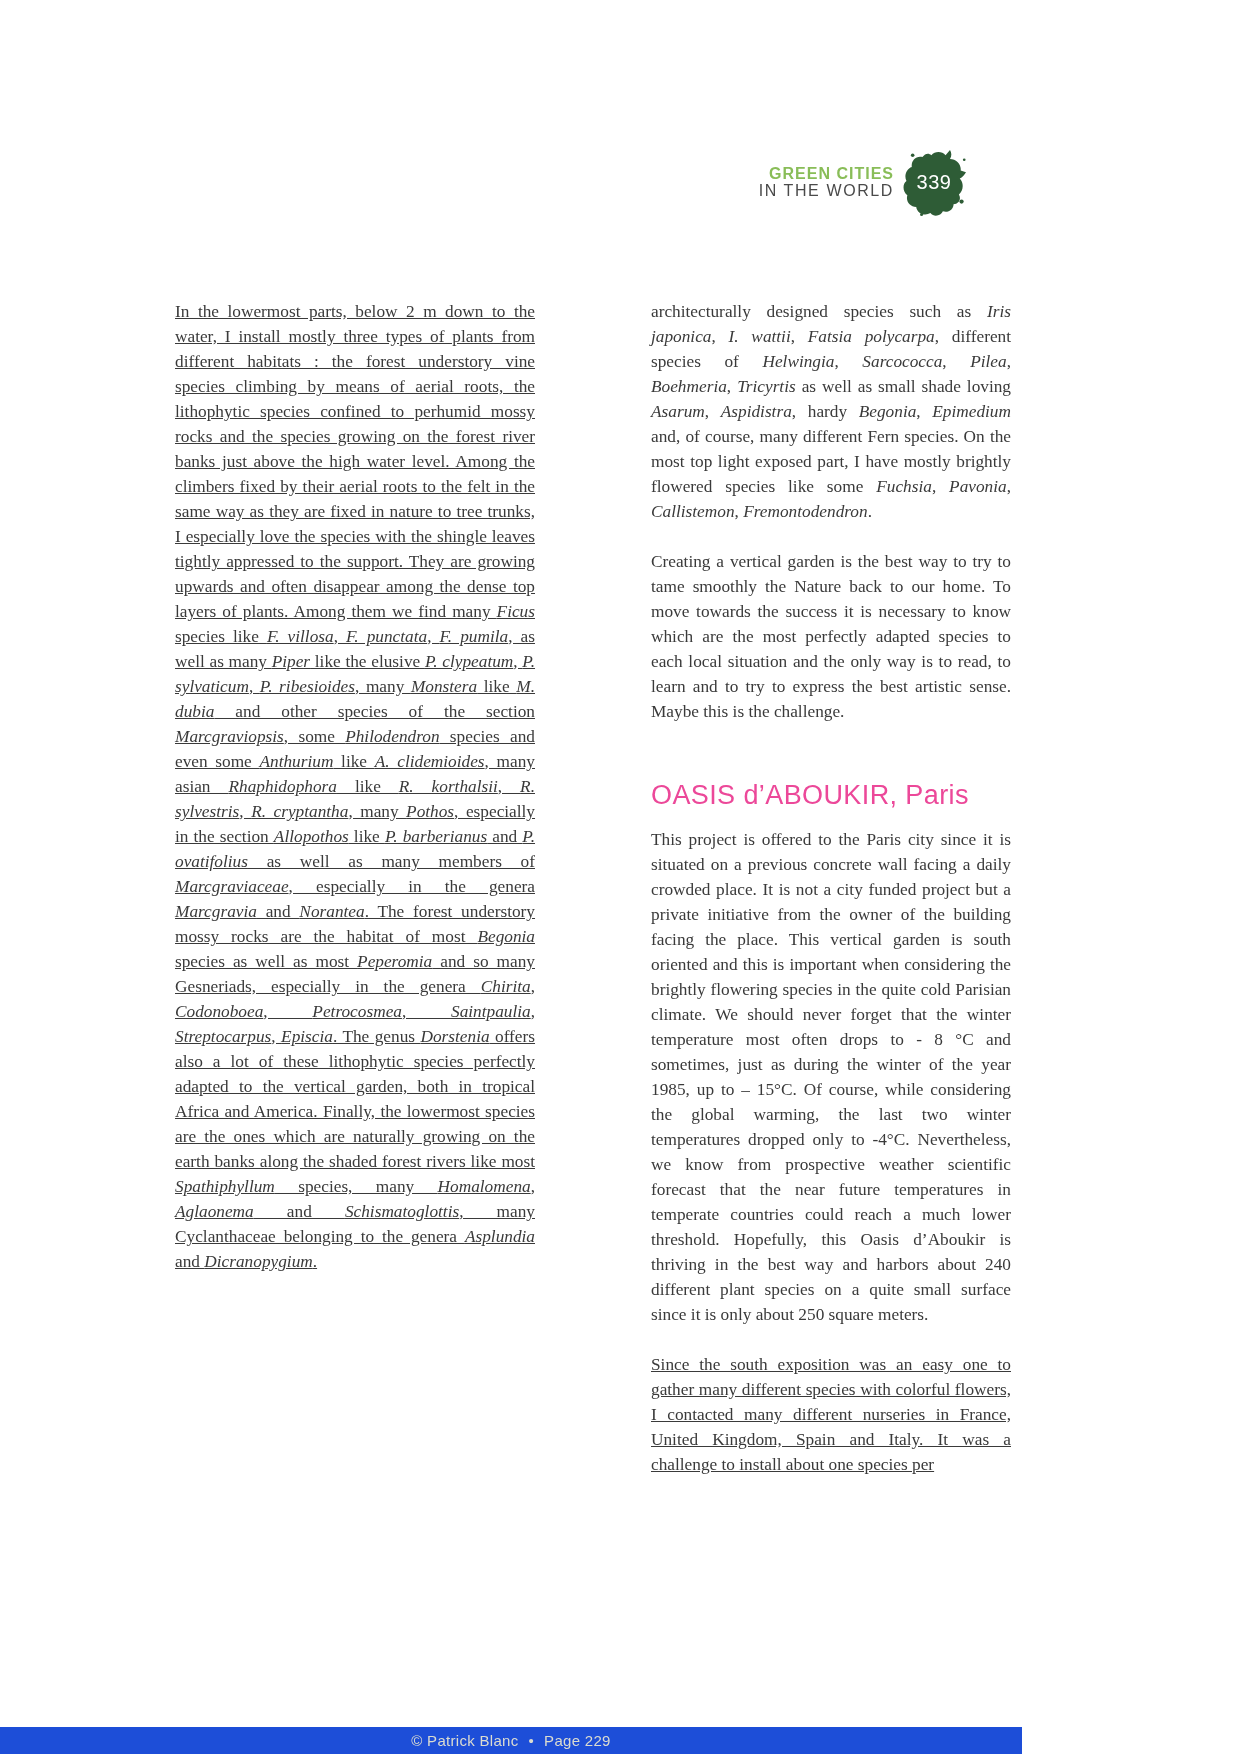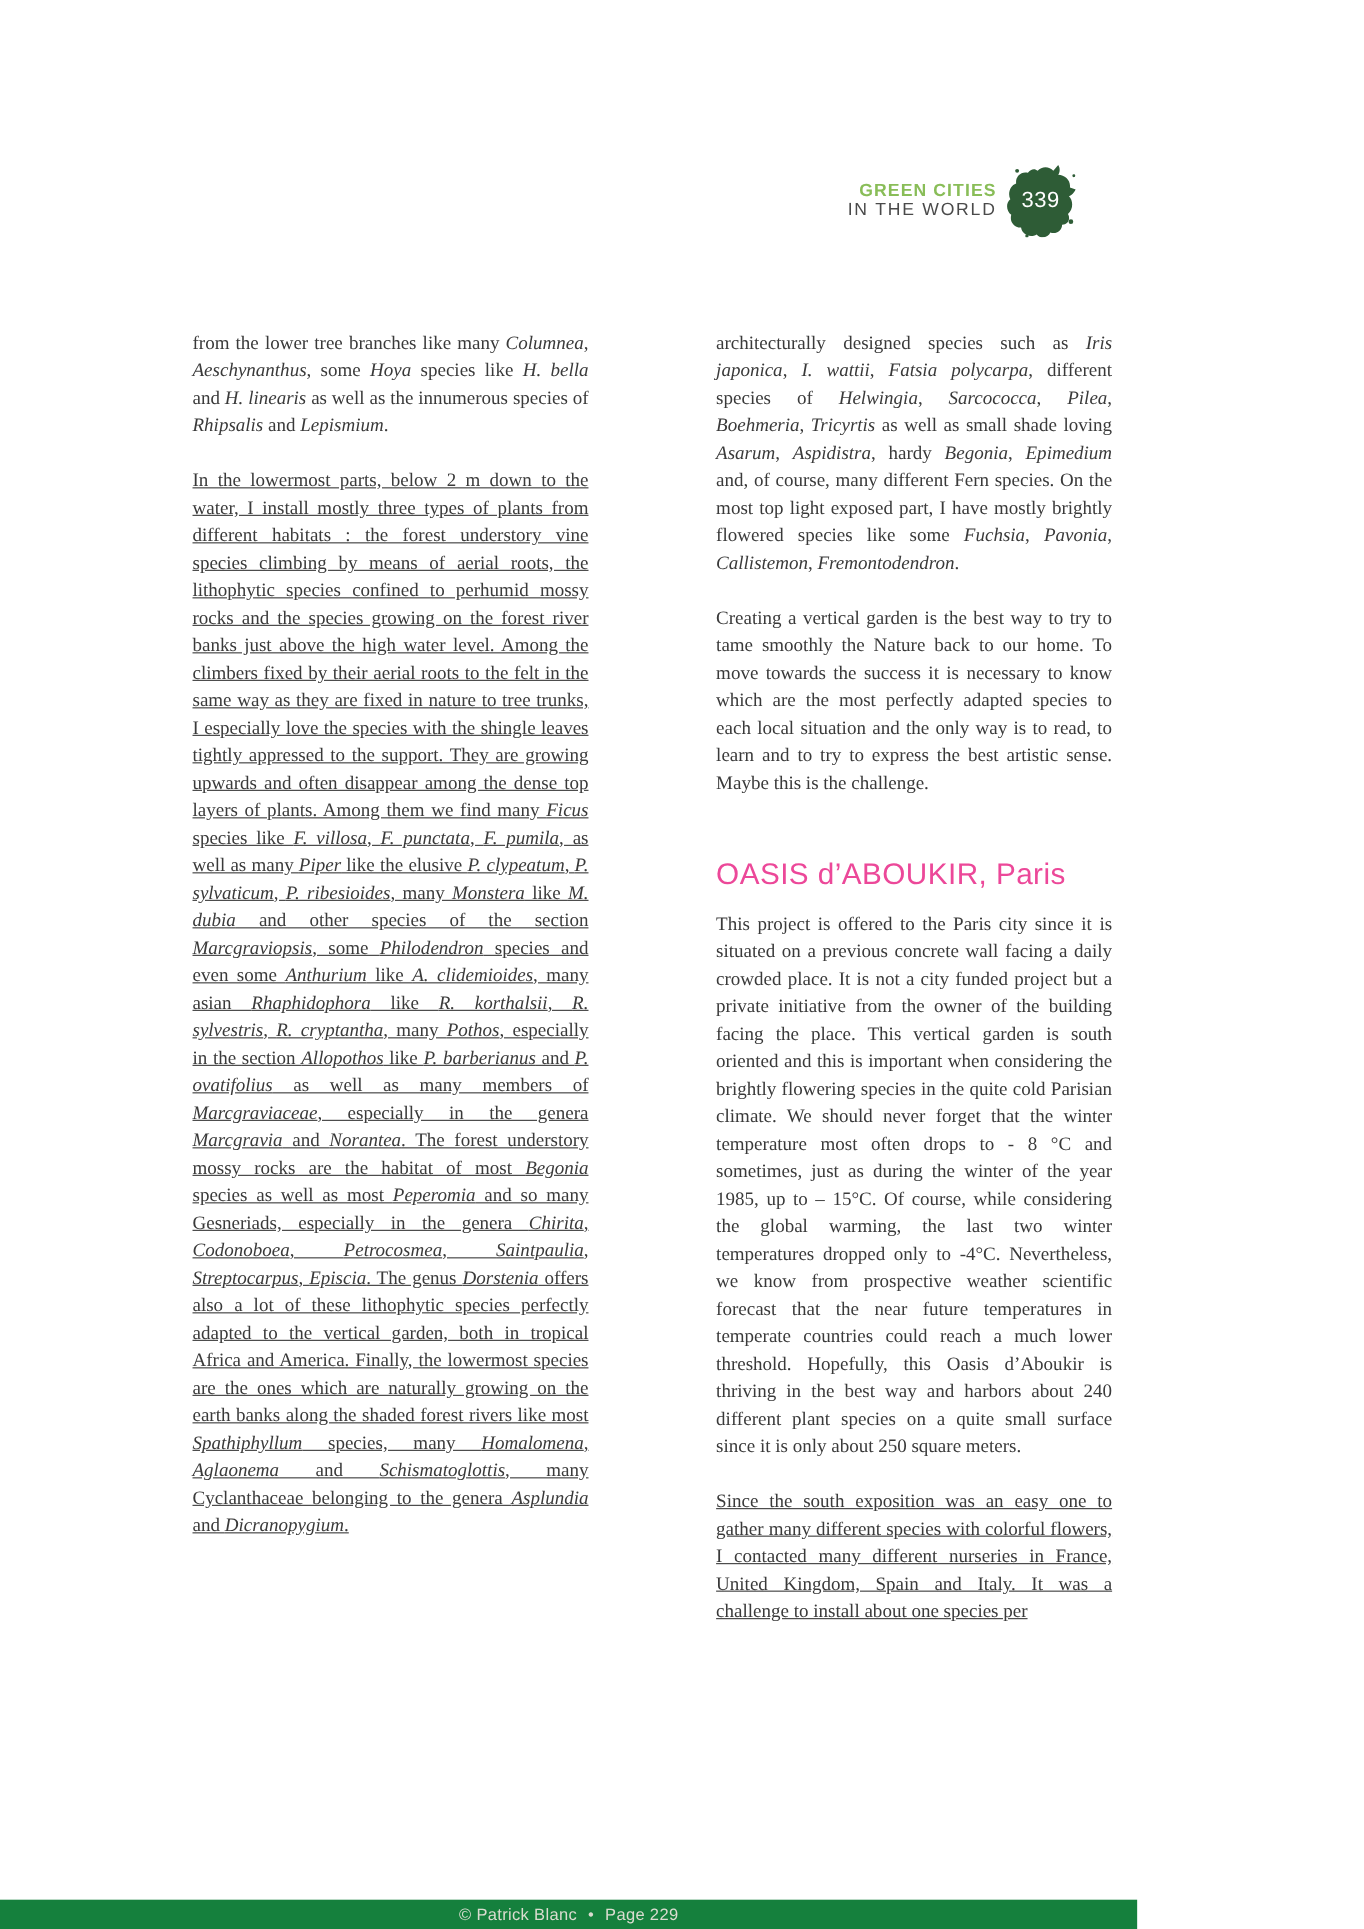--- a/index.html
+++ b/index.html
@@ -3,21 +3,20 @@
 <meta charset="utf-8">
 <style>
   html, body { margin: 0; padding: 0; background: #ffffff; }
   .page {
     position: relative;
     width: 1022px;
     height: 1754px;
     background: #ffffff;
     overflow: hidden;
     font-family: "Liberation Serif", serif;
-    padding-left: 12px;
   }
 
   
   .masthead {
     position: absolute;
     top: 148px;
     right: 56px;
     display: flex;
     align-items: center;
     gap: 8px;
@@ -78,21 +77,21 @@
     text-align: left;
   }
 
   
   .pagefoot {
     position: absolute;
     left: 0;
     bottom: 0;
     width: 100%;
     height: 27px;
-    background: #15803d;
+    background: #1d4ed8;
     display: flex;
     align-items: center;
     justify-content: center;
     gap: 10px;
     font-family: "Liberation Sans", sans-serif;
     font-size: 15px;
     color: #dbdcd0;
     letter-spacing: 0.3px;
   }
 </style>
@@ -115,21 +114,20 @@
           <circle cx="22" cy="74.5" r="1.7"></circle>
           <circle cx="70" cy="13" r="1.5"></circle>
         </g>
       </svg>
       <span class="badge-num">339</span>
     </div>
   </header>
 
   <main>
     <section class="col col-left">
-      <p>from the lower tree branches like many <i>Columnea</i>, <i>Aeschynanthus</i>, some <i>Hoya</i> species like <i>H. bella</i> and <i>H. linearis</i> as well as the innumerous species of <i>Rhipsalis</i> and <i>Lepismium</i>.</p>
       <p>In the lowermost parts, below 2 m down to the water, I install mostly three types of plants from different habitats : the forest understory vine species climbing by means of aerial roots, the lithophytic species confined to perhumid mossy rocks and the species growing on the forest river banks just above the high water level. Among the climbers fixed by their aerial roots to the felt in the same way as they are fixed in nature to tree trunks, I especially love the species with the shingle leaves tightly appressed to the support. They are growing upwards and often disappear among the dense top layers of plants. Among them we find many <i>Ficus</i> species like <i>F. villosa</i>, <i>F. punctata</i>, <i>F. pumila</i>, as well as many <i>Piper</i> like the elusive <i>P. clypeatum</i>, <i>P. sylvaticum</i>, <i>P. ribesioides</i>, many <i>Monstera</i> like <i>M. dubia</i> and other species of the section <i>Marcgraviopsis</i>, some <i>Philodendron</i> species and even some <i>Anthurium</i> like <i>A. clidemioides</i>, many asian <i>Rhaphidophora</i> like <i>R. korthalsii</i>, <i>R. sylvestris</i>, <i>R. cryptantha</i>, many <i>Pothos</i>, especially in the section <i>Allopothos</i> like <i>P. barberianus</i> and <i>P. ovatifolius</i> as well as many members of <i>Marcgraviaceae</i>, especially in the genera <i>Marcgravia</i> and <i>Norantea</i>. The forest understory mossy rocks are the habitat of most <i>Begonia</i> species as well as most <i>Peperomia</i> and so many Gesneriads, especially in the genera <i>Chirita</i>, <i>Codonoboea</i>, <i>Petrocosmea</i>, <i>Saintpaulia</i>, <i>Streptocarpus</i>, <i>Episcia</i>. The genus <i>Dorstenia</i> offers also a lot of these lithophytic species perfectly adapted to the vertical garden, both in tropical Africa and America. Finally, the lowermost species are the ones which are naturally growing on the earth banks along the shaded forest rivers like most <i>Spathiphyllum</i> species, many <i>Homalomena</i>, <i>Aglaonema</i> and <i>Schismatoglottis</i>, many Cyclanthaceae belonging to the genera <i>Asplundia</i> and <i>Dicranopygium</i>.</p>
     </section>
 
     <section class="col col-right">
       <p>architecturally designed species such as <i>Iris japonica</i>, <i>I. wattii</i>, <i>Fatsia polycarpa</i>, different species of <i>Helwingia</i>, <i>Sarcococca</i>, <i>Pilea</i>, <i>Boehmeria</i>, <i>Tricyrtis</i> as well as small shade loving <i>Asarum</i>, <i>Aspidistra</i>, hardy <i>Begonia</i>, <i>Epimedium</i> and, of course, many different Fern species. On the most top light exposed part, I have mostly brightly flowered species like some <i>Fuchsia</i>, <i>Pavonia</i>, <i>Callistemon</i>, <i>Fremontodendron</i>.</p>
       <p>Creating a vertical garden is the best way to try to tame smoothly the Nature back to our home. To move towards the success it is necessary to know which are the most perfectly adapted species to each local situation and the only way is to read, to learn and to try to express the best artistic sense. Maybe this is the challenge.</p>
       <h2 class="section-heading">OASIS d’ABOUKIR, Paris</h2>
       <p>This project is offered to the Paris city since it is situated on a previous concrete wall facing a daily crowded place. It is not a city funded project but a private initiative from the owner of the building facing the place. This vertical garden is south oriented and this is important when considering the brightly flowering species in the quite cold Parisian climate. We should never forget that the winter temperature most often drops to - 8 °C and sometimes, just as during the winter of the year 1985, up to – 15°C. Of course, while considering the global warming, the last two winter temperatures dropped only to -4°C. Nevertheless, we know from prospective weather scientific forecast that the near future temperatures in temperate countries could reach a much lower threshold. Hopefully, this Oasis d’Aboukir is thriving in the best way and harbors about 240 different plant species on a quite small surface since it is only about 250 square meters.</p>
       <p>Since the south exposition was an easy one to gather many different species with colorful flowers, I contacted many different nurseries in France, United Kingdom, Spain and Italy. It was a challenge to install about one species per</p>
     </section>

